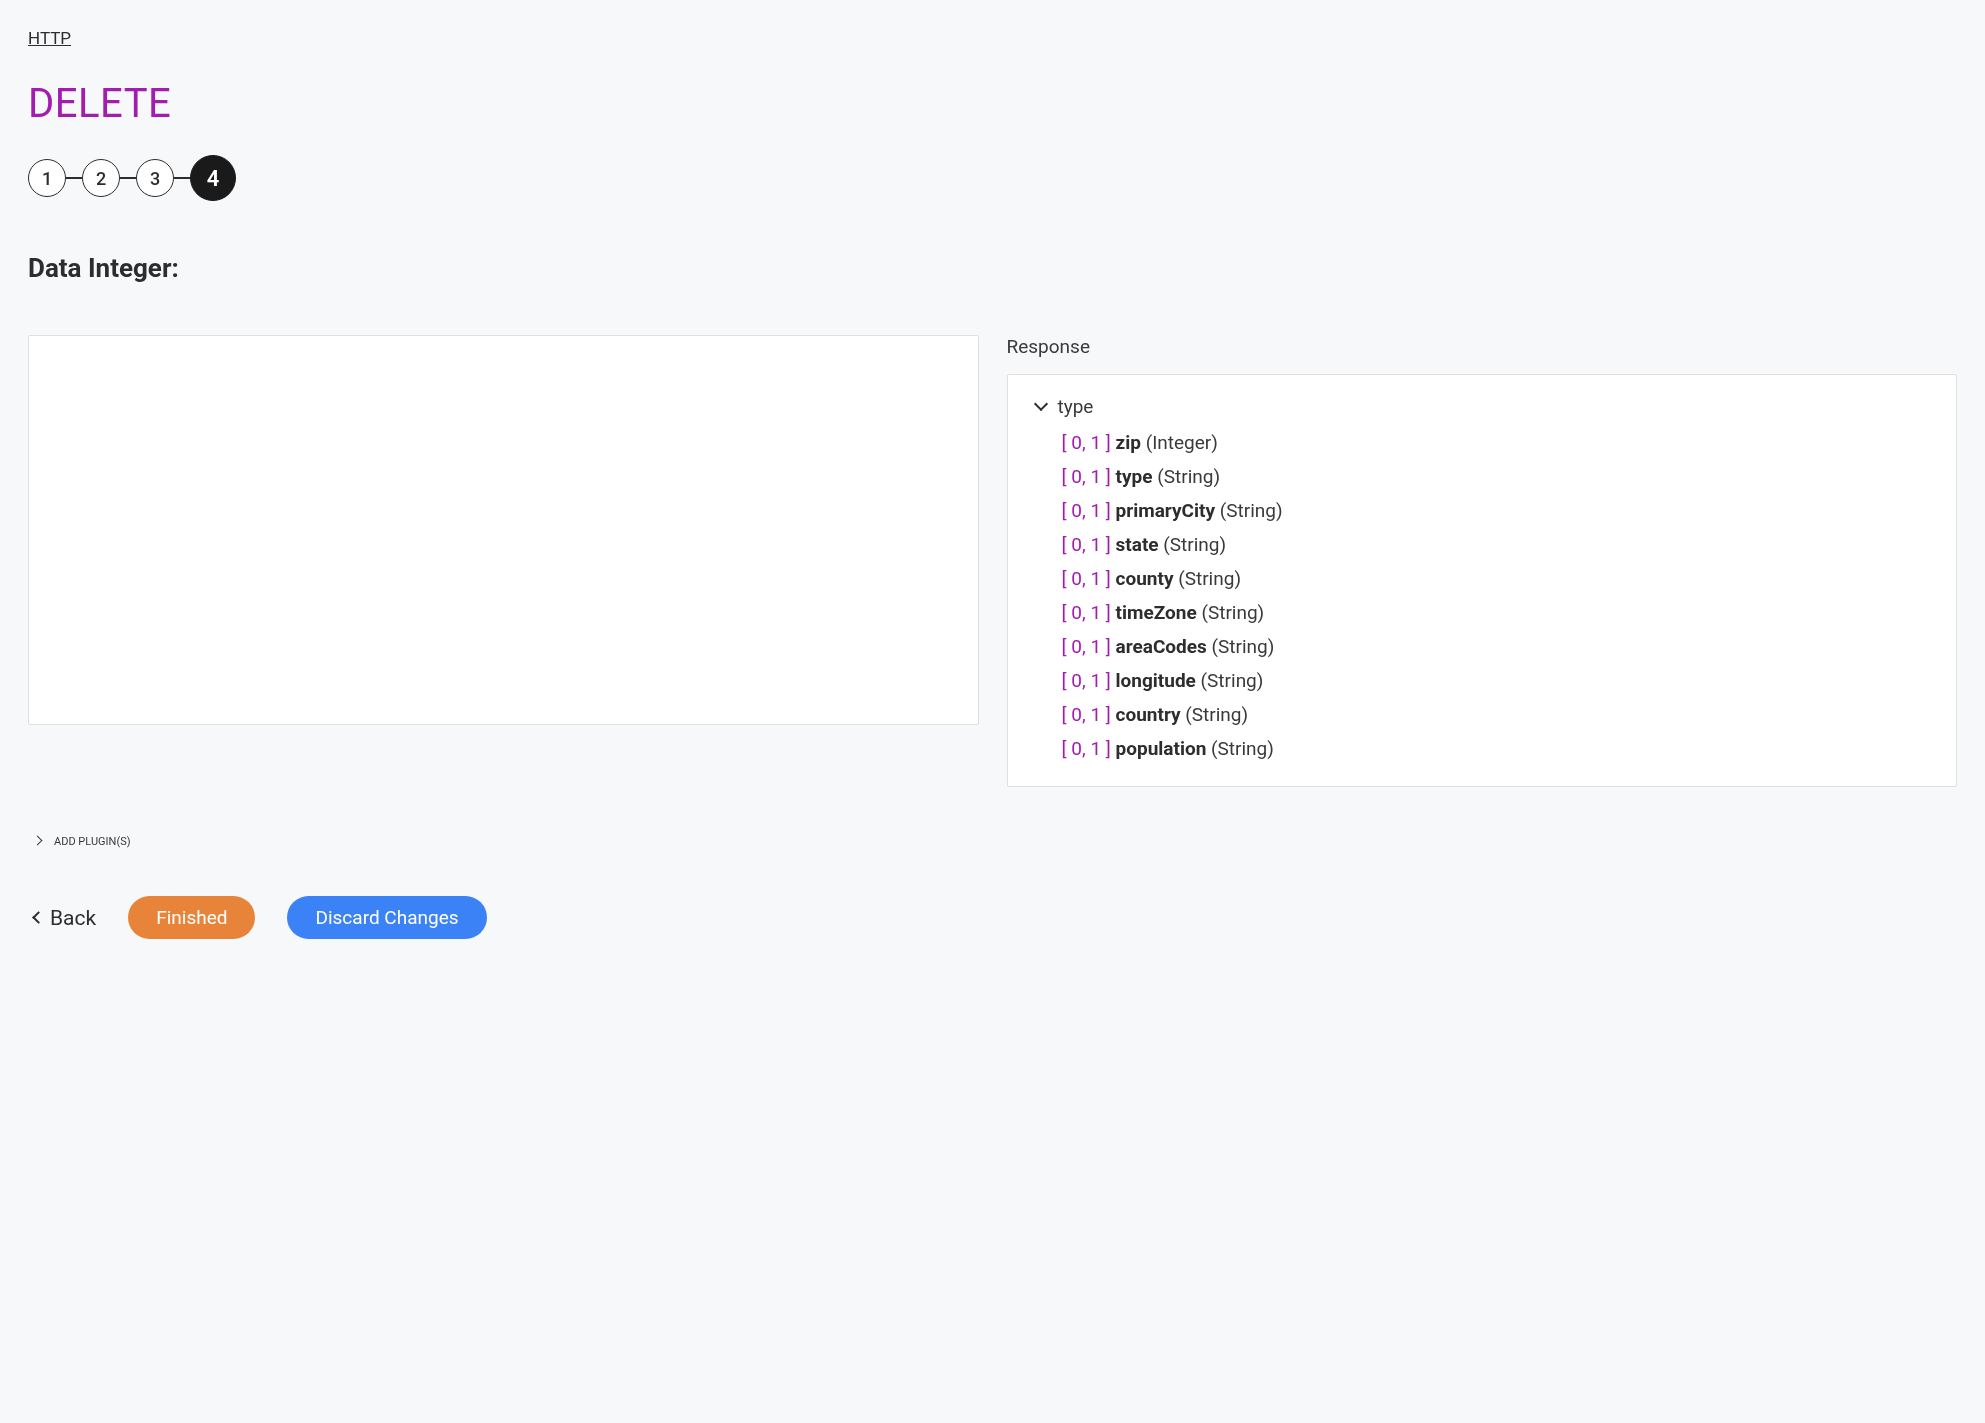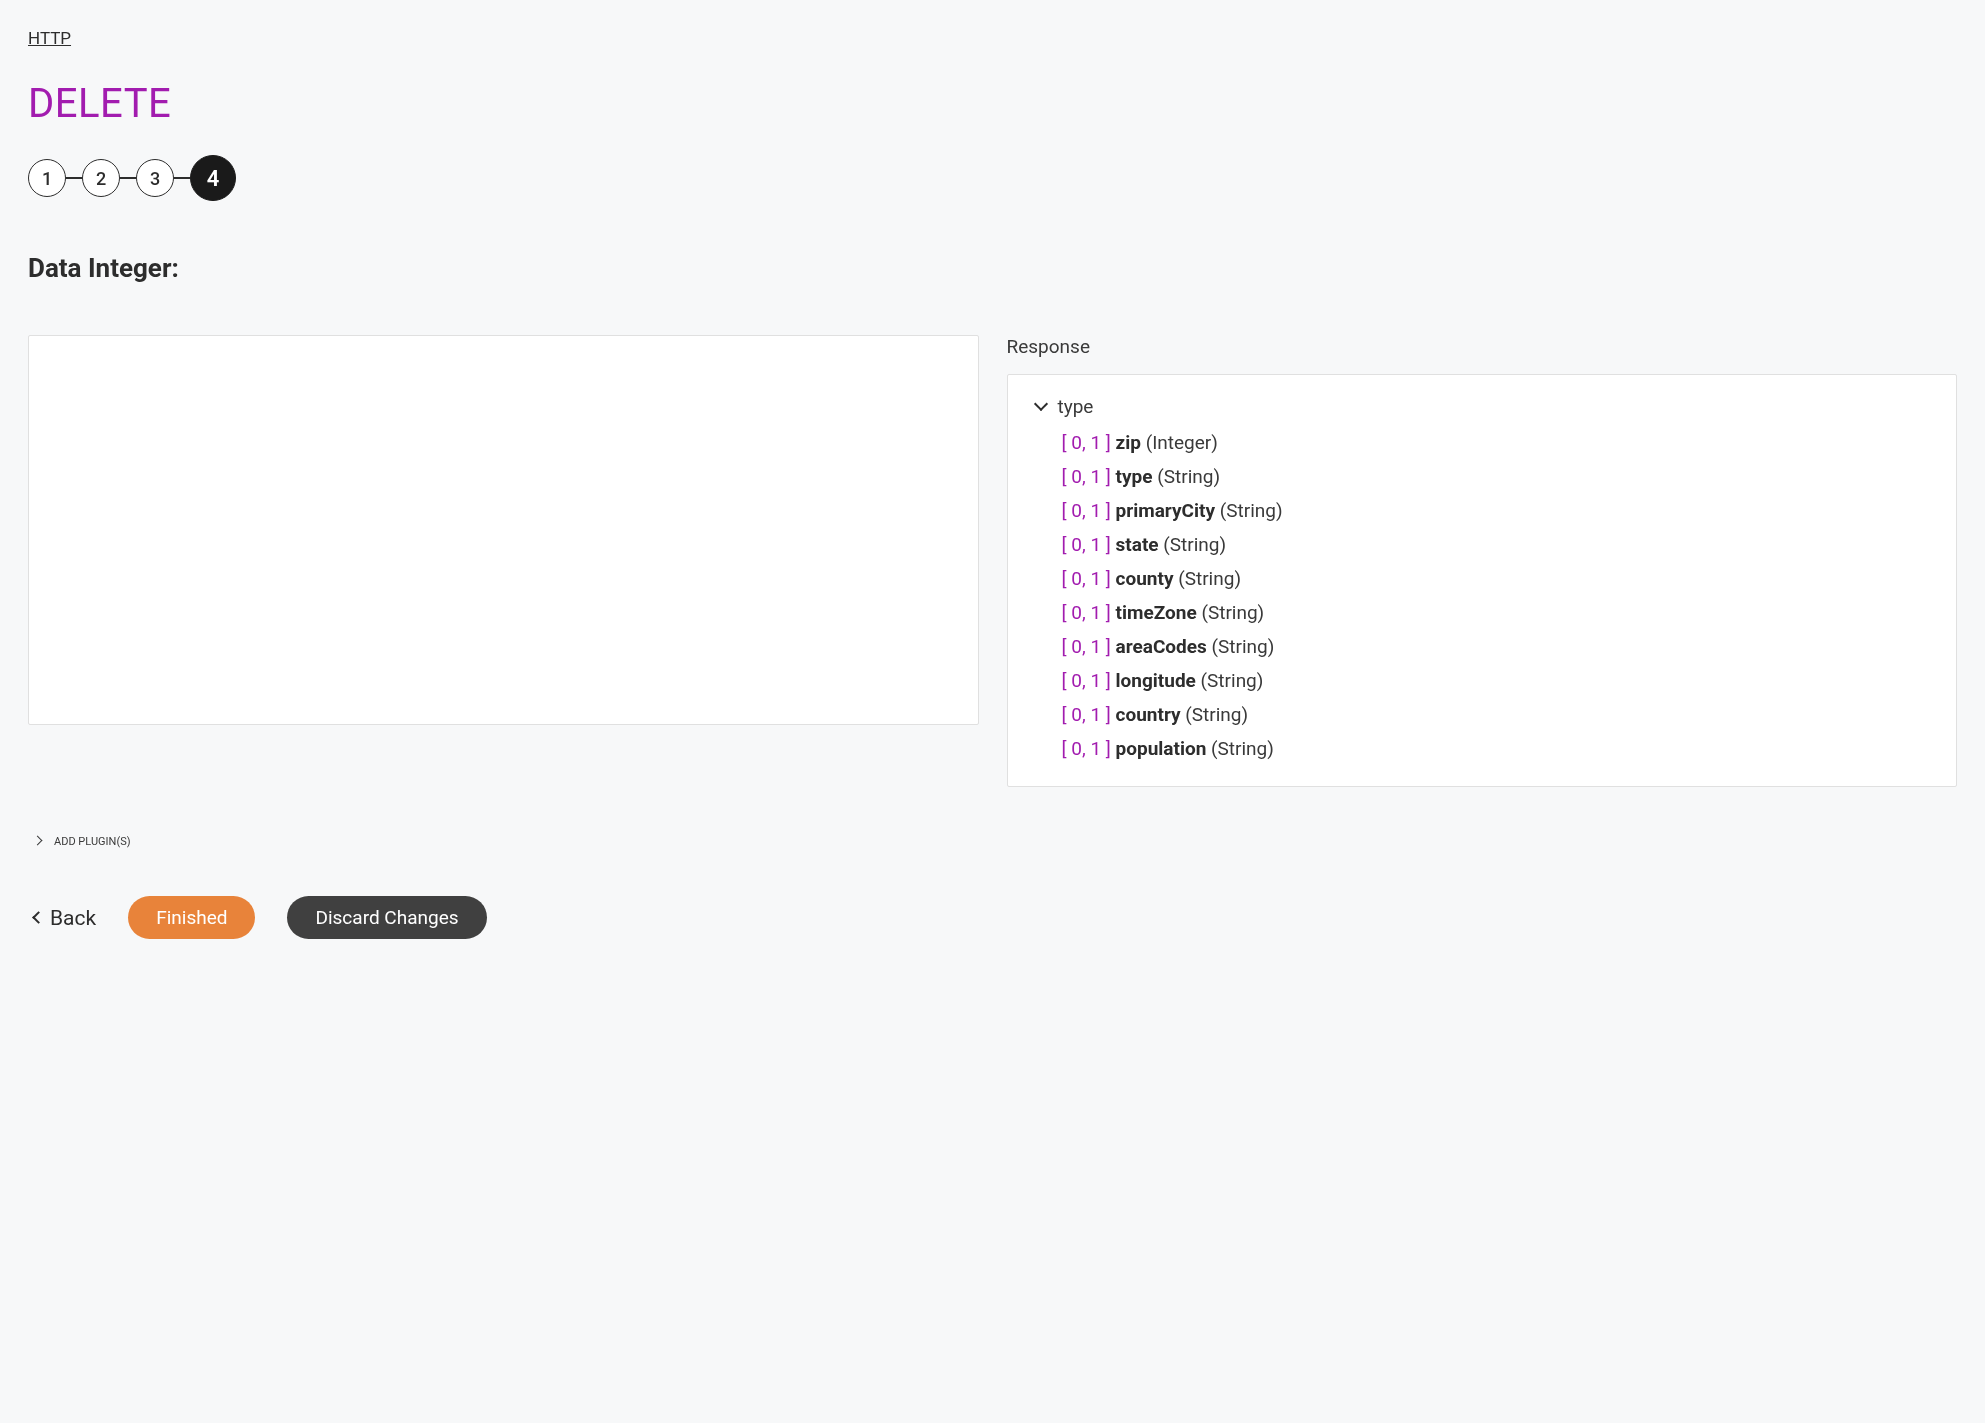--- a/index.html
+++ b/index.html
@@ -192,21 +192,21 @@
       font-size: 19px;
       font-weight: 400;
       cursor: pointer;
       font-family: inherit;
     }
     .btn-primary {
       background: #e8833a;
       color: #fff;
     }
     .btn-secondary {
-      background: #404040;
+      background: #3b82f6;
       color: #fff;
     }
   </style>
 </head>
 <body>
 
 
 
 <a class="breadcrumb-link">HTTP</a>
 

